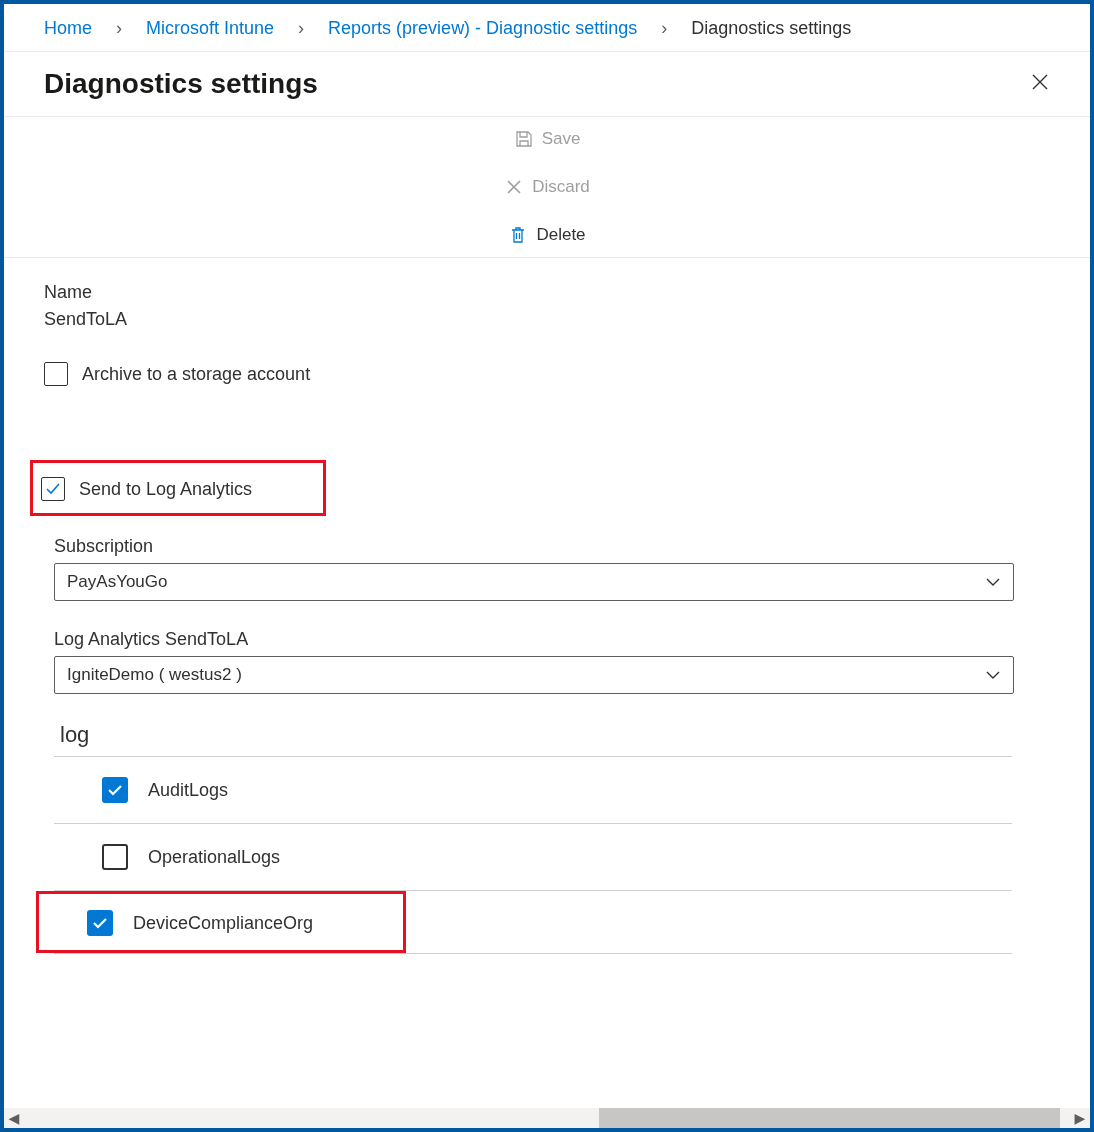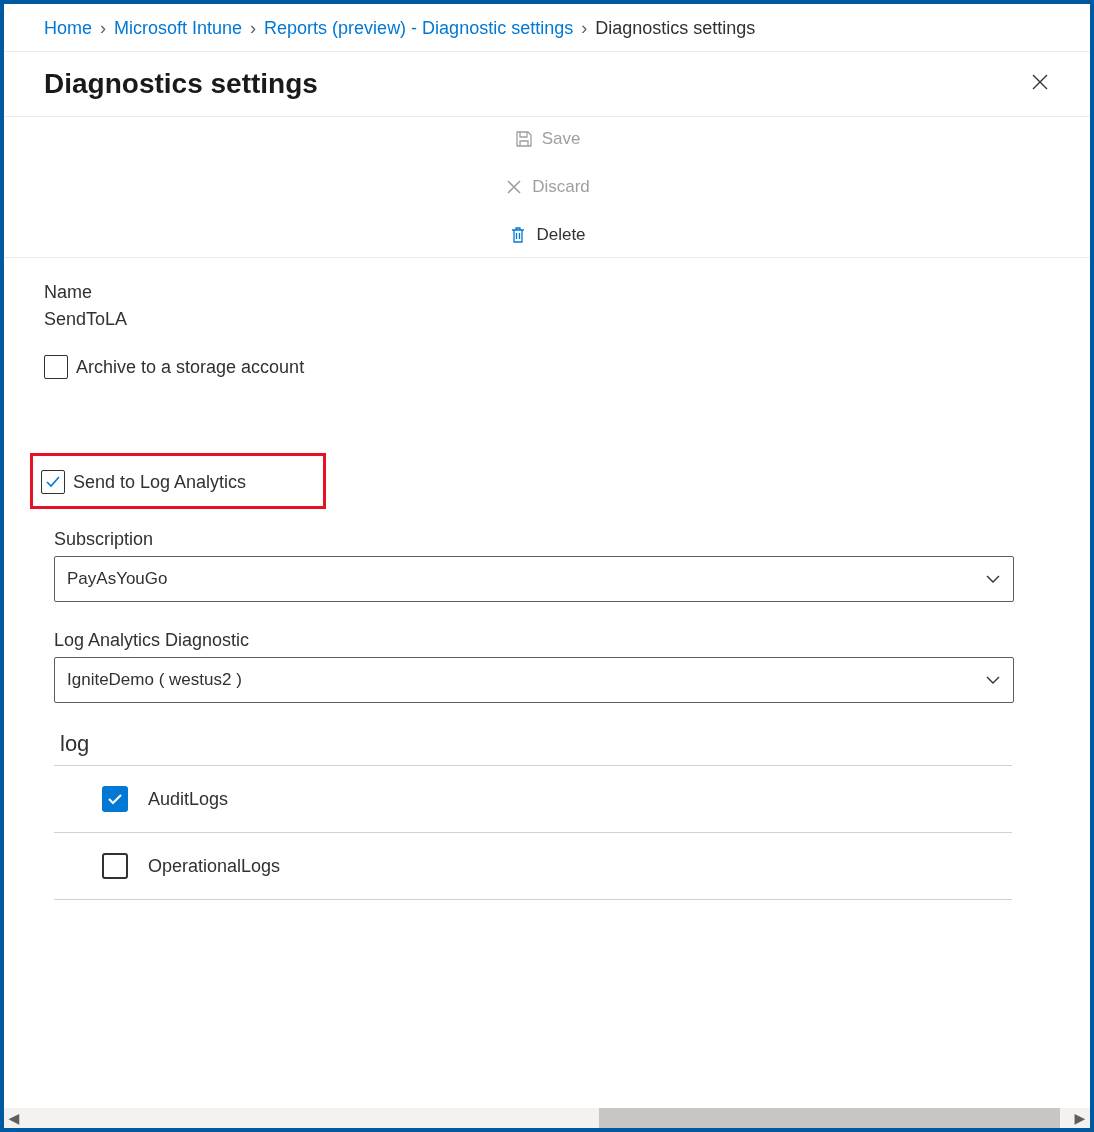--- a/index.html
+++ b/index.html
@@ -16,21 +16,21 @@
     height: 1132px;
     position: relative;
     border: 4px solid #00599e;
     overflow: hidden;
   }
   .breadcrumb {
     padding: 14px 40px 12px 40px;
     font-size: 18px;
     display: flex;
     align-items: center;
-    gap: 8px;
+    gap: 24px;
     border-bottom: 1px solid #edebe9;
   }
   .breadcrumb a {
     color: #0078d4;
     text-decoration: none;
     cursor: pointer;
   }
   .breadcrumb .sep {
     color: #605e5c;
   }
@@ -86,26 +86,26 @@
   .content {
     padding: 24px 40px 0 40px;
   }
   .field-label {
     font-size: 18px;
     color: #323130;
     margin-bottom: 6px;
   }
   .field-value {
     font-size: 18px;
-    margin-bottom: 25px;
+    margin-bottom: 32px;
   }
   .checkbox-row {
     display: flex;
     align-items: center;
-    gap: 8px;
+    gap: 14px;
     margin-bottom: 40px;
   }
   .checkbox-row .box {
     width: 24px;
     height: 24px;
     border: 1px solid #323130;
     border-radius: 2px;
     display: inline-flex;
     align-items: center;
     justify-content: center;
@@ -132,21 +132,21 @@
   }
   .sub-section {
     padding-left: 10px;
   }
   .sub-label {
     font-size: 18px;
     margin-bottom: 6px;
   }
   .select-box {
     width: 960px;
-    height: 46px;
+    height: 38px;
     border: 1px solid #605e5c;
     border-radius: 2px;
     display: flex;
     align-items: center;
     justify-content: space-between;
     padding: 0 12px;
     font-size: 17px;
     margin-bottom: 28px;
     cursor: pointer;
     background: #ffffff;
@@ -305,21 +305,21 @@
     <div class="sub-label">Subscription</div>
     <div class="select-box">
       <span>PayAsYouGo</span>
       <span class="chev">
         <svg width="16" height="16" viewBox="0 0 16 16">
             <path d="M2 5 L8 11 L14 5" stroke="#323130" stroke-width="1.4" fill="none"></path>
           </svg>
       </span>
     </div>
 
-    <div class="sub-label">Log Analytics Diagnostic</div>
+    <div class="sub-label">Log Analytics SendToLA</div>
     <div class="select-box">
       <span>IgniteDemo ( westus2 )</span>
       <span class="chev">
         <svg width="16" height="16" viewBox="0 0 16 16">
             <path d="M2 5 L8 11 L14 5" stroke="#323130" stroke-width="1.4" fill="none"></path>
           </svg>
       </span>
     </div>
 
     <div class="log-header">log</div>
@@ -330,20 +330,30 @@
           <svg width="18" height="18" viewBox="0 0 18 18">
               <path d="M3 9 L7 13 L15 5" stroke="#ffffff" stroke-width="2.2" fill="none"></path>
             </svg>
         </span>
         <span class="log-label">AuditLogs</span>
       </div>
       <div class="log-row">
         <span class="log-check unchecked"></span>
         <span class="log-label">OperationalLogs</span>
       </div>
+      <div class="log-row" style="border-top:1px solid #d2d0ce; padding:0;">
+        <div class="row-highlight" style="display:flex;align-items:center;gap:20px;">
+          <span class="log-check checked">
+            <svg width="18" height="18" viewBox="0 0 18 18">
+                <path d="M3 9 L7 13 L15 5" stroke="#ffffff" stroke-width="2.2" fill="none"></path>
+              </svg>
+          </span>
+          <span class="log-label">DeviceComplianceOrg</span>
+        </div>
+      </div>
     </div>
   </div>
 </div>
 
 <div class="scrollbar-h">
   <span class="arrow">◀</span>
   <div class="track">
     <div class="thumb"></div>
   </div>
   <span class="arrow">▶</span>

